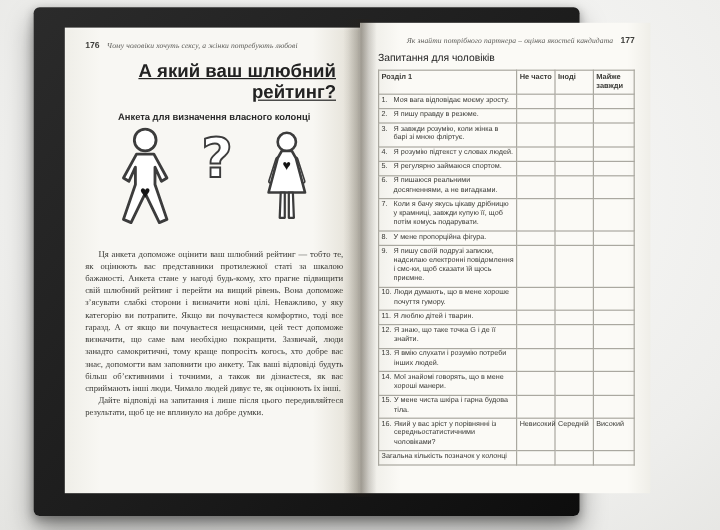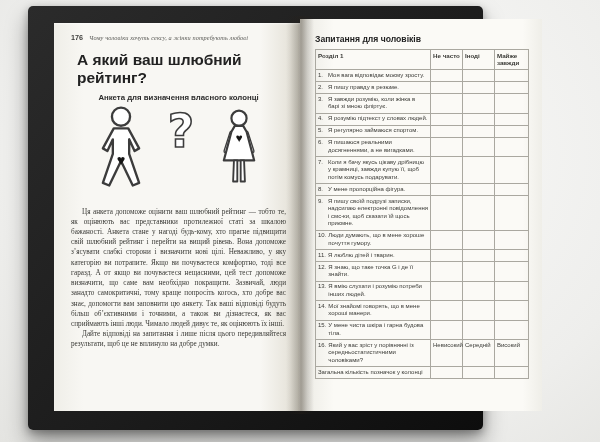--- a/index.html
+++ b/index.html
@@ -24,27 +24,27 @@
     background:linear-gradient(to right,#d6d3c9 0%,#eeede7 3%,#fbfaf6 14%,#fbfaf6 92%,#efeee8 100%);}
   .gutter{position:absolute;left:258px;top:10px;width:28px;height:398px;pointer-events:none;
     background:linear-gradient(to right,rgba(0,0,0,0) 0%,rgba(40,32,24,.18) 42%,rgba(40,32,24,.32) 54%,rgba(0,0,0,0) 100%);}
   
   .rhead{display:flex;align-items:baseline;gap:6px;font-size:6.3px;color:#5a5a56;white-space:nowrap;overflow:hidden;}
   .rhead .pnum{font-family:"Liberation Sans","DejaVu Sans",sans-serif;font-weight:bold;font-style:normal;font-size:7.2px;color:#3d3d3a;}
   .rhead .rtitle{font-style:italic;font-size:6.3px;letter-spacing:.1px;}
   .rhead.right{justify-content:flex-end;}
   
   .chapter-title{font-family:"Liberation Sans","DejaVu Sans",sans-serif;font-weight:bold;
-    font-size:15.5px;line-height:1.18;text-align:left;color:#222;margin:9px 6px 5px;}
+    font-size:15.5px;line-height:1.18;text-align:right;color:#222;margin:9px 6px 5px;text-decoration:underline;}
   .chapter-subtitle{font-family:"Liberation Sans","DejaVu Sans",sans-serif;font-weight:bold;
     font-size:7.8px;text-align:center;color:#2b2b2b;margin:0 0 3px;}
   .illustration{display:flex;justify-content:center;align-items:flex-start;gap:10px;margin:4px 0 7px;height:94px;}
   .body-text p{font-size:7.2px;line-height:1.42;text-align:justify;text-indent:11px;color:#383834;}
   
-  .section-title{font-family:"Liberation Sans","DejaVu Sans",sans-serif;font-weight:bold;
+  .section-title{font-family:"Liberation Sans","DejaVu Sans",sans-serif;font-weight:normal;
     font-size:8.6px;color:#222;margin:5px 0 5px;}
   table.questions{width:100%;border-collapse:collapse;font-family:"Liberation Sans","DejaVu Sans",sans-serif;
     font-size:6px;color:#3a3a36;table-layout:fixed;}
   table.questions th,table.questions td{border:1px solid #aaa8a0;padding:1.5px 2px 2px;vertical-align:top;line-height:1.25;}
   table.questions th{text-align:left;font-size:6.2px;font-weight:bold;}
   td.qcell{display:table-cell;}
   .qrow{display:flex;gap:2px;}
   .qnum{min-width:8px;flex:0 0 auto;}
   .qtext{flex:1;}
   .acell{text-align:left;}
@@ -90,20 +90,24 @@
         </svg>
       </div>
 
       <div class="body-text">
         <p>Ця анкета допоможе оцінити ваш шлюбний рейтинг — тобто те, як оцінюють вас представники протилежної статі за шкалою бажаності. Анкета стане у нагоді будь-кому, хто прагне підвищити свій шлюбний рейтинг і перейти на вищий рівень. Вона допоможе з’ясувати слабкі сторони і визначити нові цілі. Неважливо, у яку категорію ви потрапите. Якщо ви почуваєтеся комфортно, тоді все гаразд. А от якщо ви почуваєтеся нещасними, цей тест допоможе визначити, що саме вам необхідно покращити. Зазвичай, люди занадто самокритичні, тому краще попросіть когось, хто добре вас знає, допомогти вам заповнити цю анкету. Так ваші відповіді будуть більш об’єктивними і точними, а також ви дізнаєтеся, як вас сприймають інші люди. Чимало людей дивує те, як оцінюють їх інші.</p>
         <p>Дайте відповіді на запитання і лише після цього передивляйтеся результати, щоб це не вплинуло на добре думки.</p>
       </div>
     </div>
 
     <div class="page page-right">
+      <div class="rhead right">
+        <span class="rtitle">Як знайти потрібного партнера – оцінка якостей кандидата</span>
+        <span class="pnum">177</span>
+      </div>
 
       <div class="section-title">Запитання для чоловіків</div>
 
       <table class="questions">
         <colgroup>
           <col style="width:54%">
             <col style="width:15%">
             <col style="width:15%">
             <col style="width:16%">
         </colgroup>

